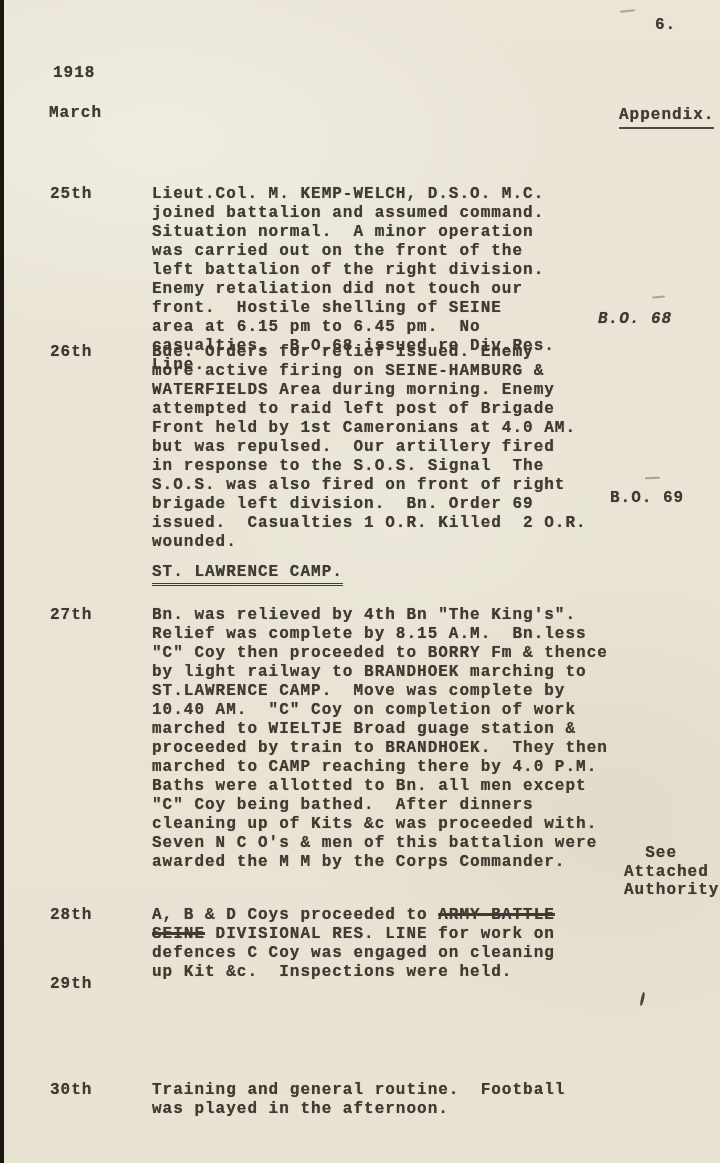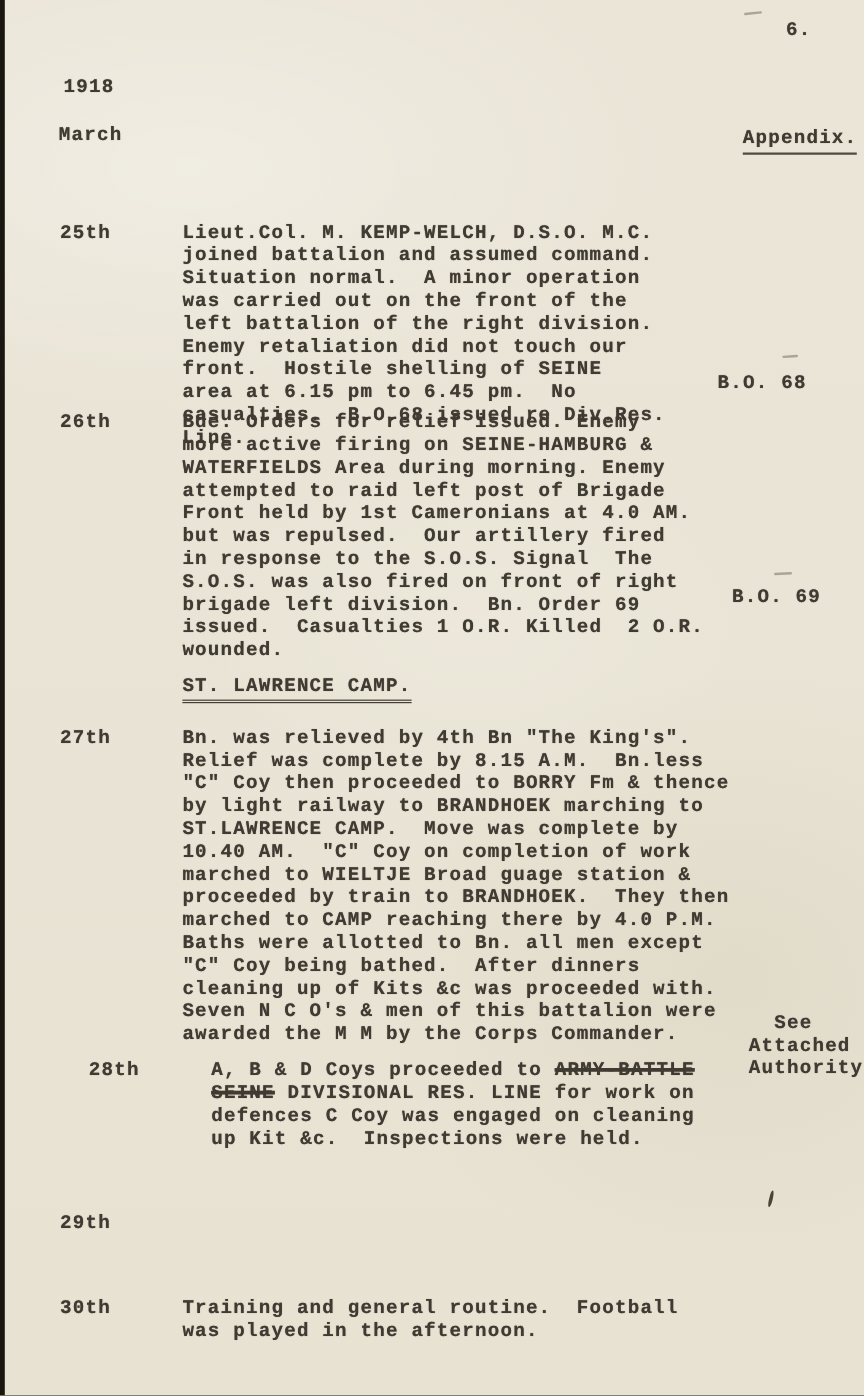--- a/index.html
+++ b/index.html
@@ -51,25 +51,25 @@
     border-bottom: 3px double rgba(58,53,45,0.95);
     padding-bottom: 1px;
   }
 
   .entry-date { left: 50px; width: 95px; }
   .entry-body { left: 152px; width: 475px; }
 
   .e25 { top: 141px; margin-top: 44px; }
   .e26 { top: 343px; }
   .e27 { top: 606px; }
-  .e28 { top: 883px; margin-left: 24px; }
-  .e29 { top: 1010px; }
+  .e28 { top: 906px; }
+  .e29 { top: 975px; }
   .e30 { top: 1081px; }
 
-  .note-bo68 { left: 598px; top: 310px; }
+  .note-bo68 { left: 598px; top: 310px; font-style: italic; }
   .note-bo69 { left: 610px; top: 489px; }
   .note-authority { left: 624px; top: 844px; line-height: 18.5px; }
 
   .struck {
     text-decoration: line-through;
     text-decoration-thickness: 2.5px;
   }
 
   .pencil-dash {
     position: absolute;

